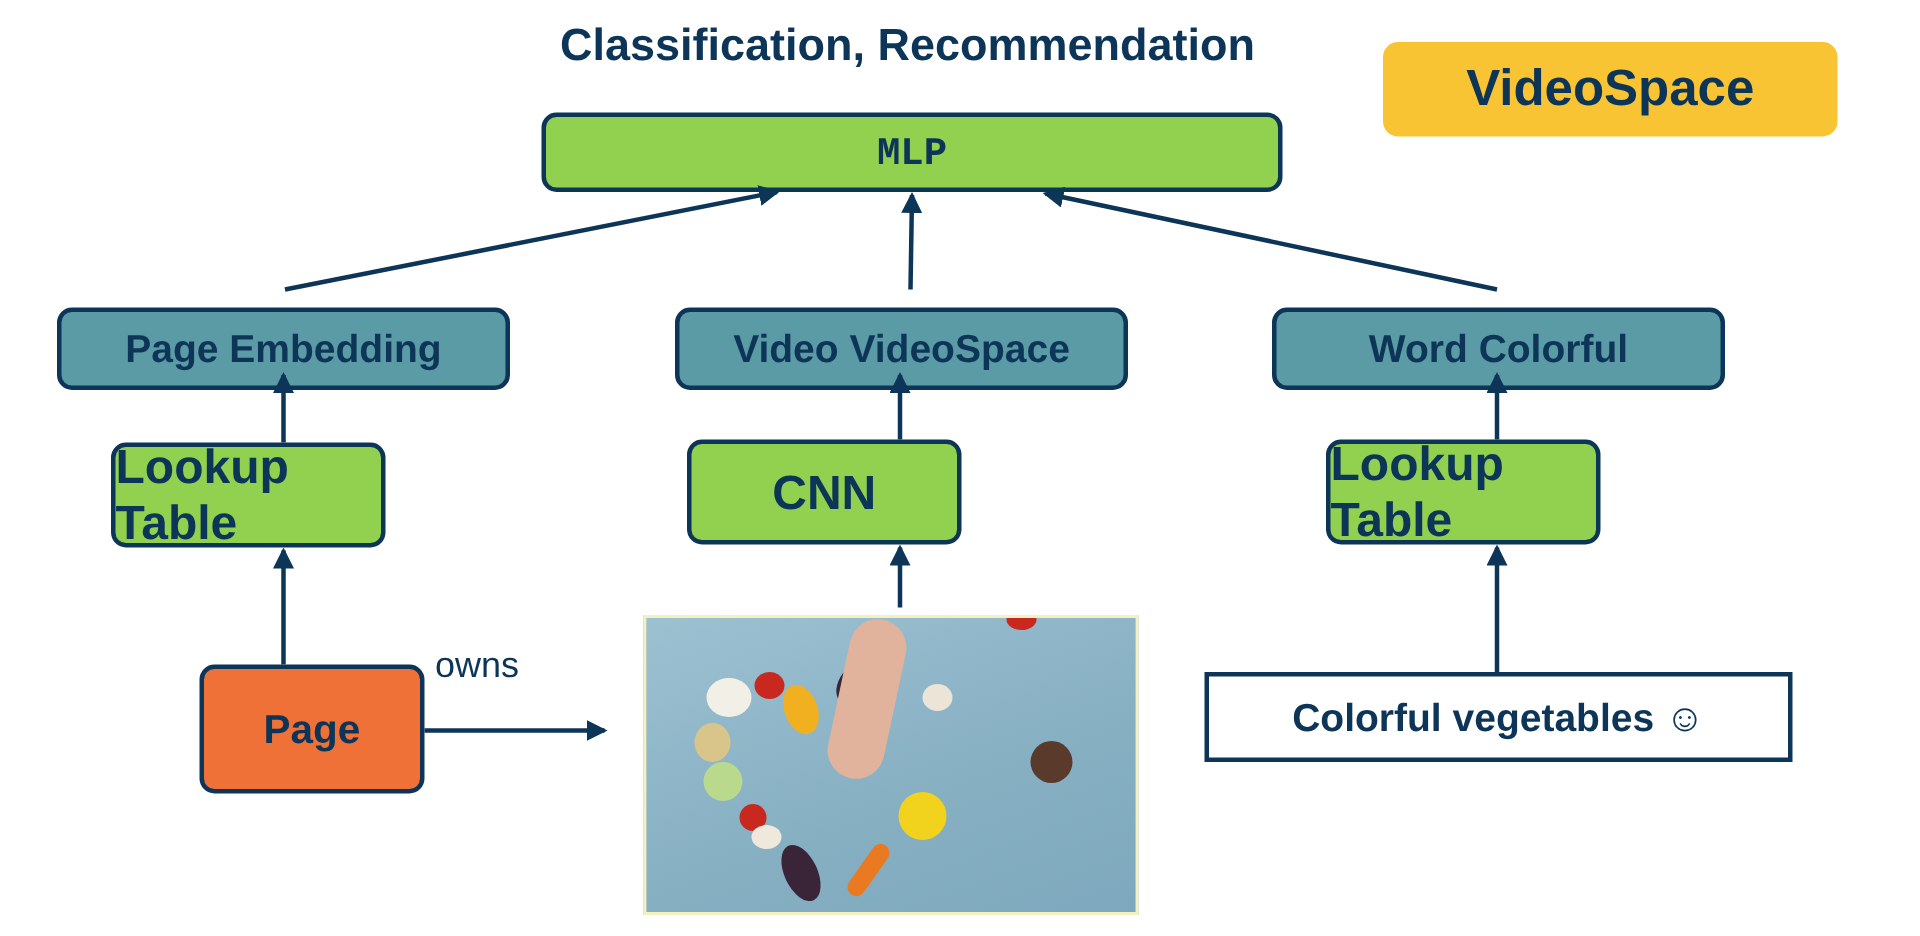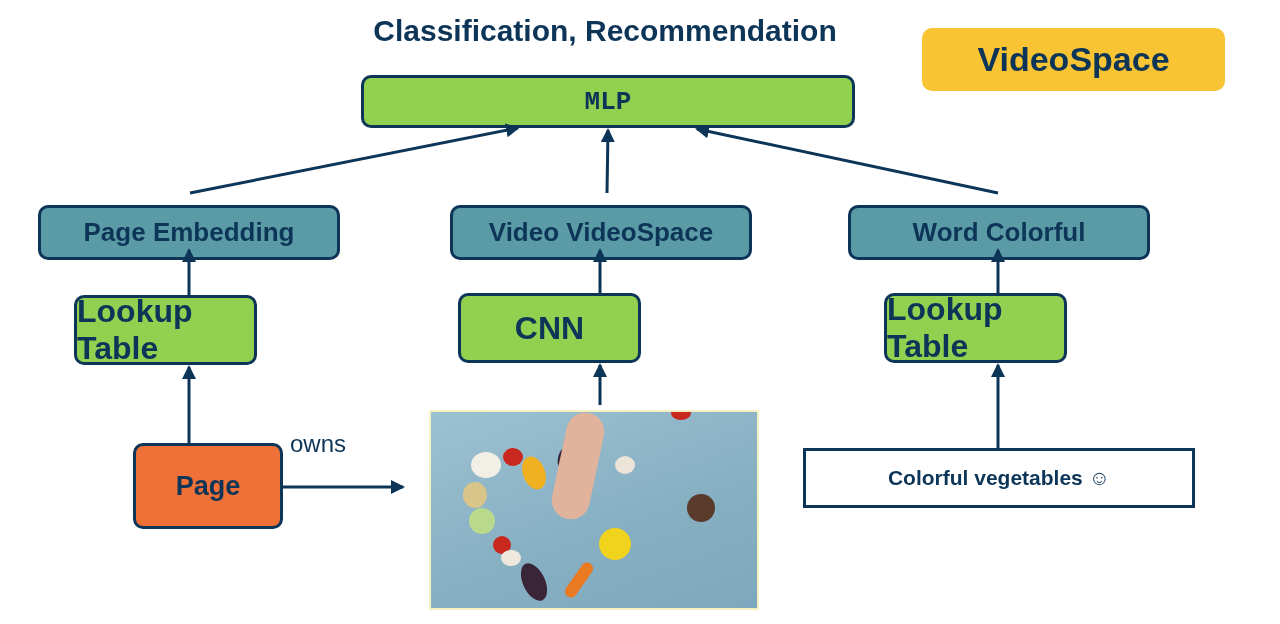--- a/index.html
+++ b/index.html
@@ -7,21 +7,21 @@
   .abs{position:absolute;box-sizing:border-box;}
   .title{left:0;width:1210px;top:14px;text-align:center;font-weight:bold;font-size:30px;}
   .node{display:flex;align-items:center;justify-content:center;font-weight:bold;border:3px solid #0d3558;border-radius:10px;}
   .green{background:#92d050;}
   .teal{background:#5b9ba6;margin-top:12px;}
   .orange{background:#ef7137;}
   .mlp{left:361px;top:75px;width:494px;height:53px;font-size:26px;font-family:Liberation Mono, monospace;}
   .emb{top:193px;width:302px;height:55px;font-size:26px;}
   .lut{width:183px;height:70px;font-size:32px;}
   .page{left:93px;top:443px;width:150px;height:86px;font-size:27px;margin-left:40px;}
-  .text-box{left:803px;top:448px;width:392px;height:60px;border:3px solid #0d3558;background:#fff;font-size:21px;font-weight:bold;display:flex;align-items:center;justify-content:center;}
+  .text-box{left:803px;top:448px;width:392px;height:60px;border:3px solid #0d3558;background:#fff;font-size:26px;font-weight:bold;display:flex;align-items:center;justify-content:center;}
   .videospace{left:922px;top:28px;width:303px;height:63px;background:#f8c434;border-radius:10px;display:flex;align-items:center;justify-content:center;font-size:34px;font-weight:bold;}
   .owns{left:290px;top:430px;font-size:24px;color:#0d3558;}
   .photo{left:429px;top:410px;width:330px;height:200px;background:#8fb5c6;border:2px solid #f5f0c0;overflow:hidden;}
   .photo .bg{position:absolute;inset:0;background:linear-gradient(160deg,#9cc1d1 0%,#86afc2 60%,#7ea8bd 100%);}
   .v{position:absolute;border-radius:50%;}
   svg.arrows{position:absolute;left:0;top:0;}
 </style>
 </head>
 <body>
 

